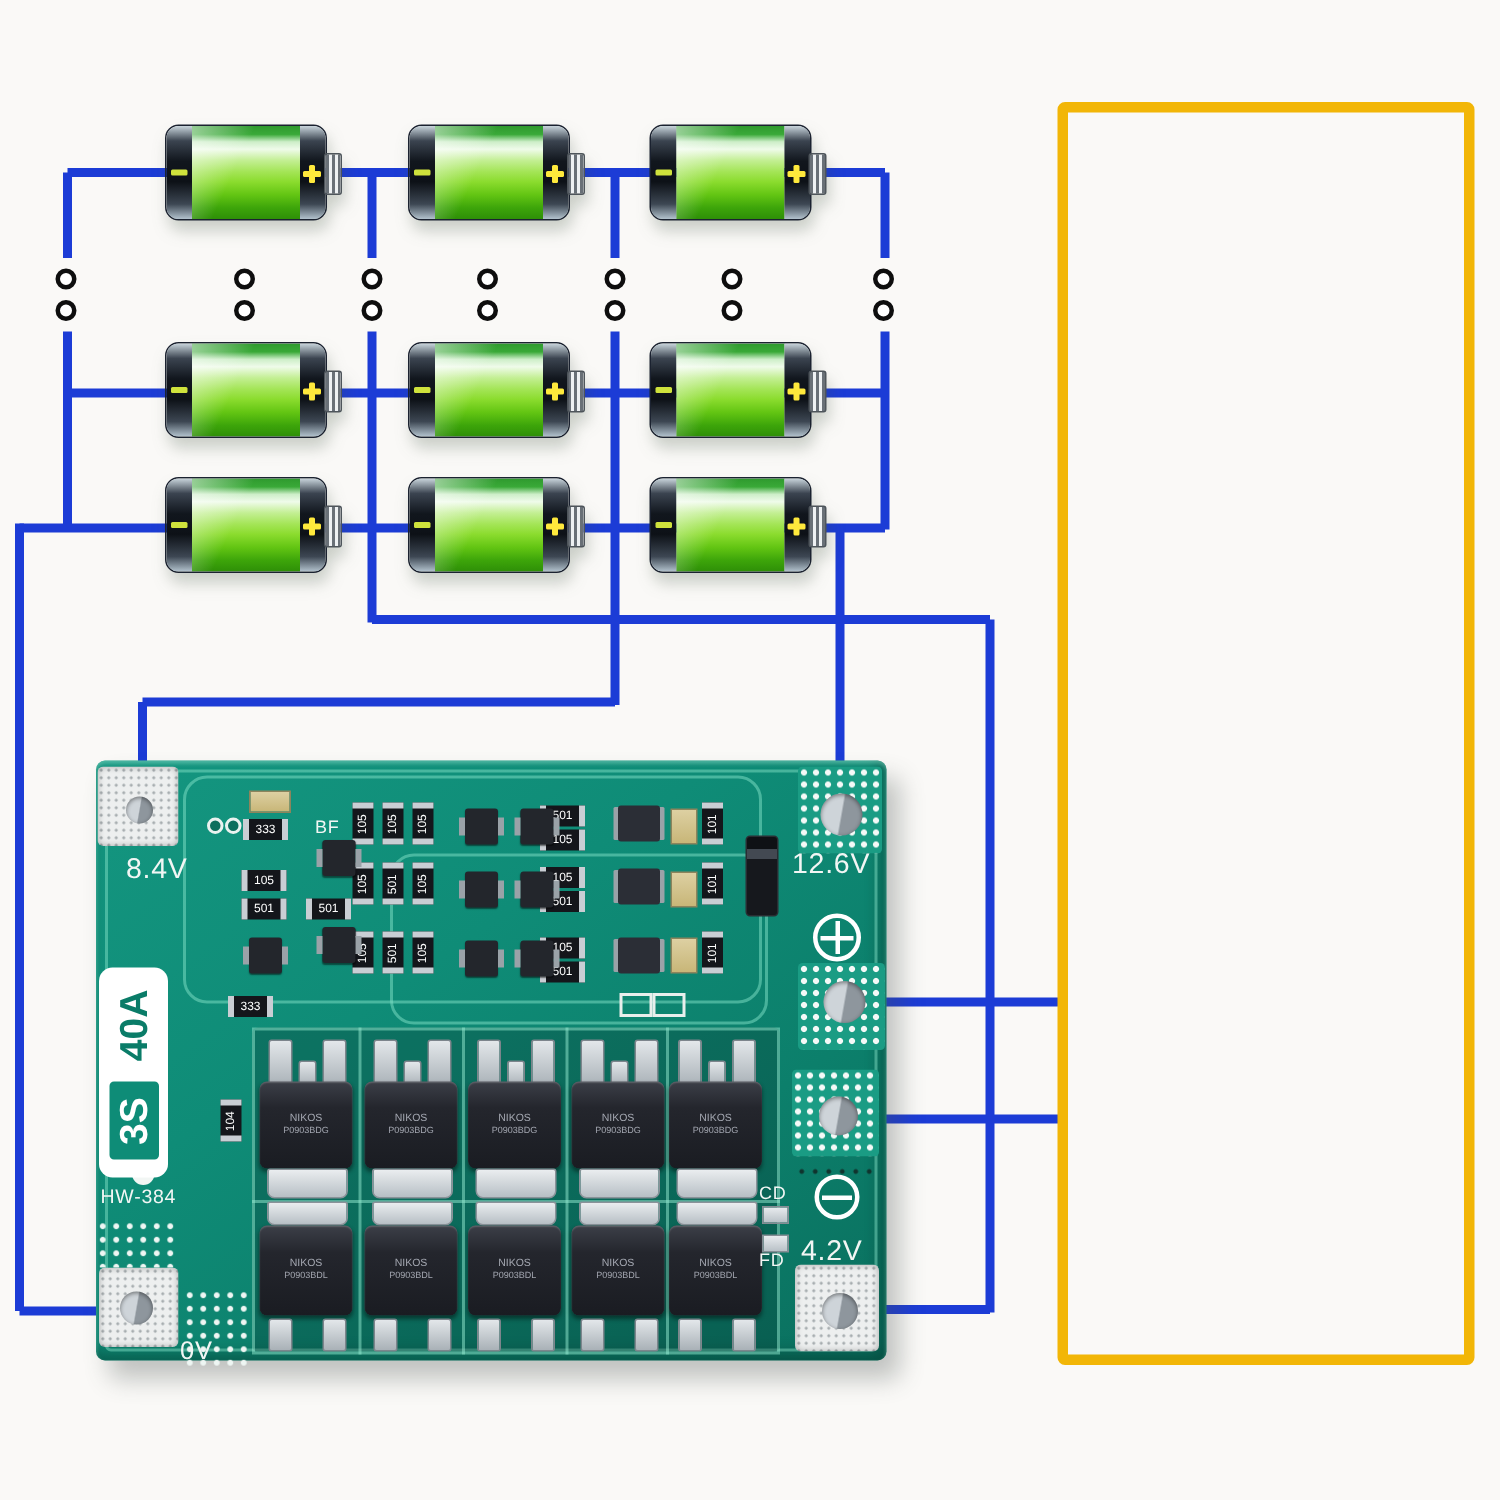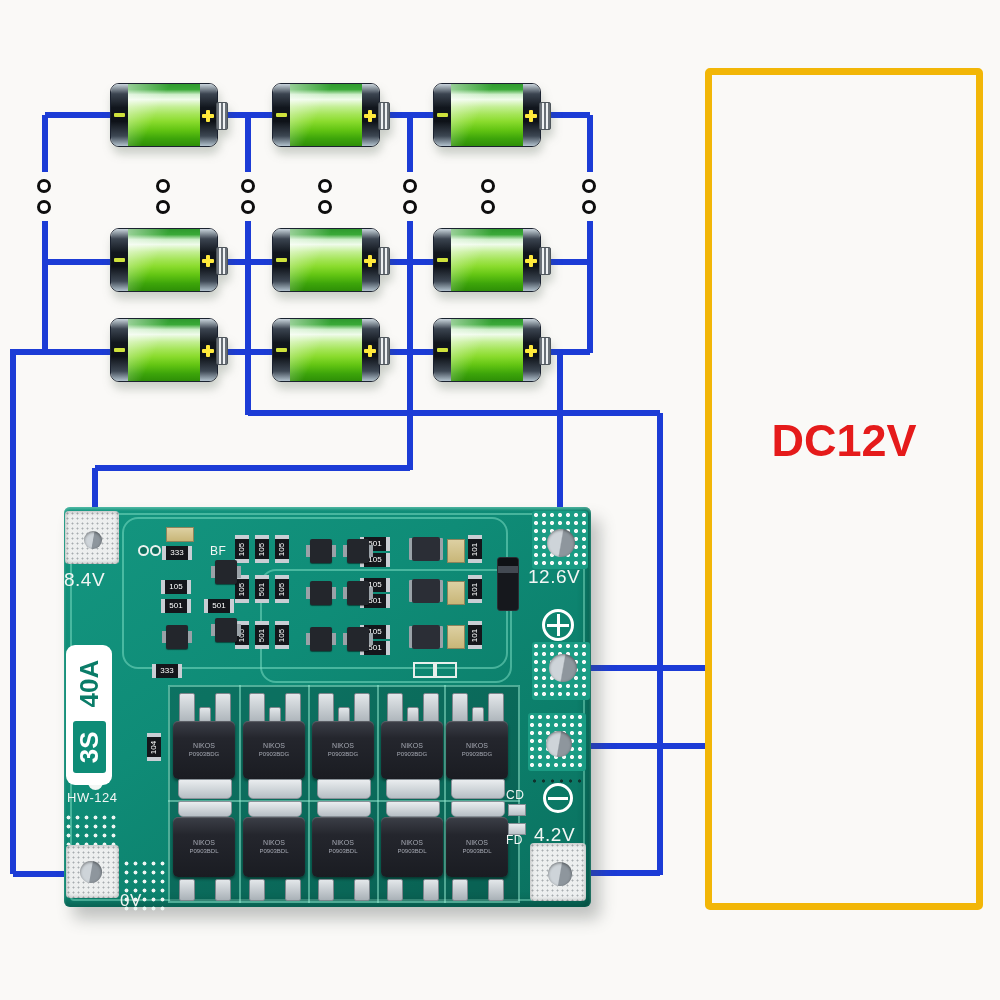--- a/index.html
+++ b/index.html
@@ -410,35 +410,34 @@
       <div class="ycap" style="position: absolute; left: 102px; top: 20px; width: 26px; height: 13px;"></div>
       <div class="diode" style="position: absolute; left: 433px; top: 50px; width: 20px; height: 52px;"></div>
       <div class="wcomp" style="position: absolute; left: 444px; top: 297px; width: 16px; height: 10px;"></div>
       <div class="wcomp" style="position: absolute; left: 444px; top: 316px; width: 16px; height: 10px;"></div>
       <div class="wcomp outline" style="position: absolute; left: 349px; top: 155px; width: 18px; height: 12px;"></div>
       <div class="wcomp outline" style="position: absolute; left: 371px; top: 155px; width: 18px; height: 12px;"></div>
       <div class="pinhole" style="position: absolute; left: 74px; top: 38px; width: 7px; height: 7px;"></div>
       <div class="pinhole" style="position: absolute; left: 86px; top: 38px; width: 7px; height: 7px;"></div>
       <div class="dotrow" style="position: absolute; left: 466px; top: 270px; width: 56px; height: 9px;"></div>
       <div class="wdot" style="position: absolute; left: 24px; top: 268px; width: 15px; height: 15px;"></div>
-      <div class="pcb-label" style="left: 0; top: 62px; font-size: 19px;">8.4V</div>
+      <div class="pcb-label" style="left: 20px; top: 62px; font-size: 19px;">8.4V</div>
       <div class="pcb-label" style="left: 464px; top: 59px; font-size: 19px;">12.6V</div>
       <div class="pcb-label" style="left: 470px; top: 317px; font-size: 19px;">4.2V</div>
       <div class="pcb-label" style="left: 56px; top: 384px; font-size: 17px;">0V</div>
-      <div class="pcb-label" style="left: 3px; top: 283px; font-size: 13px;">HW-124</div>
+      <div class="pcb-label" style="left: 3px; top: 283px; font-size: 13px;">HW-384</div>
       <div class="pcb-label" style="left: 146px; top: 37px; font-size: 12px;">BF</div>
       <div class="pcb-label" style="left: 442px; top: 281px; font-size: 12px;">CD</div>
       <div class="pcb-label" style="left: 442px; top: 326px; font-size: 12px;">FD</div>
       <div class="rot-label" style="position: absolute; left: -45px; top: 185px; width: 130px; height: 40px;">
         <div class="chip-3s">3S</div>
         <div class="chip-40a">40A</div>
       </div>
       <div class="sym" style="position: absolute; left: 478px; top: 102px; width: 32px; height: 32px;"></div>
       <div class="symbar" style="position: absolute; left: 483px; top: 116.5px; width: 22px; height: 3px;"></div>
       <div class="symbar" style="position: absolute; left: 492.5px; top: 107px; width: 3px; height: 22px;"></div>
       <div class="sym" style="position: absolute; left: 479px; top: 276px; width: 30px; height: 30px;"></div>
       <div class="symbar" style="position: absolute; left: 484px; top: 289.5px; width: 20px; height: 3px;"></div>
     </div>
     <div class="psu"></div>
     <div class="psu-title">
-    <span class="psu-line1">DC12V</span>
   </div>
   </div>
 
 </body></html>

